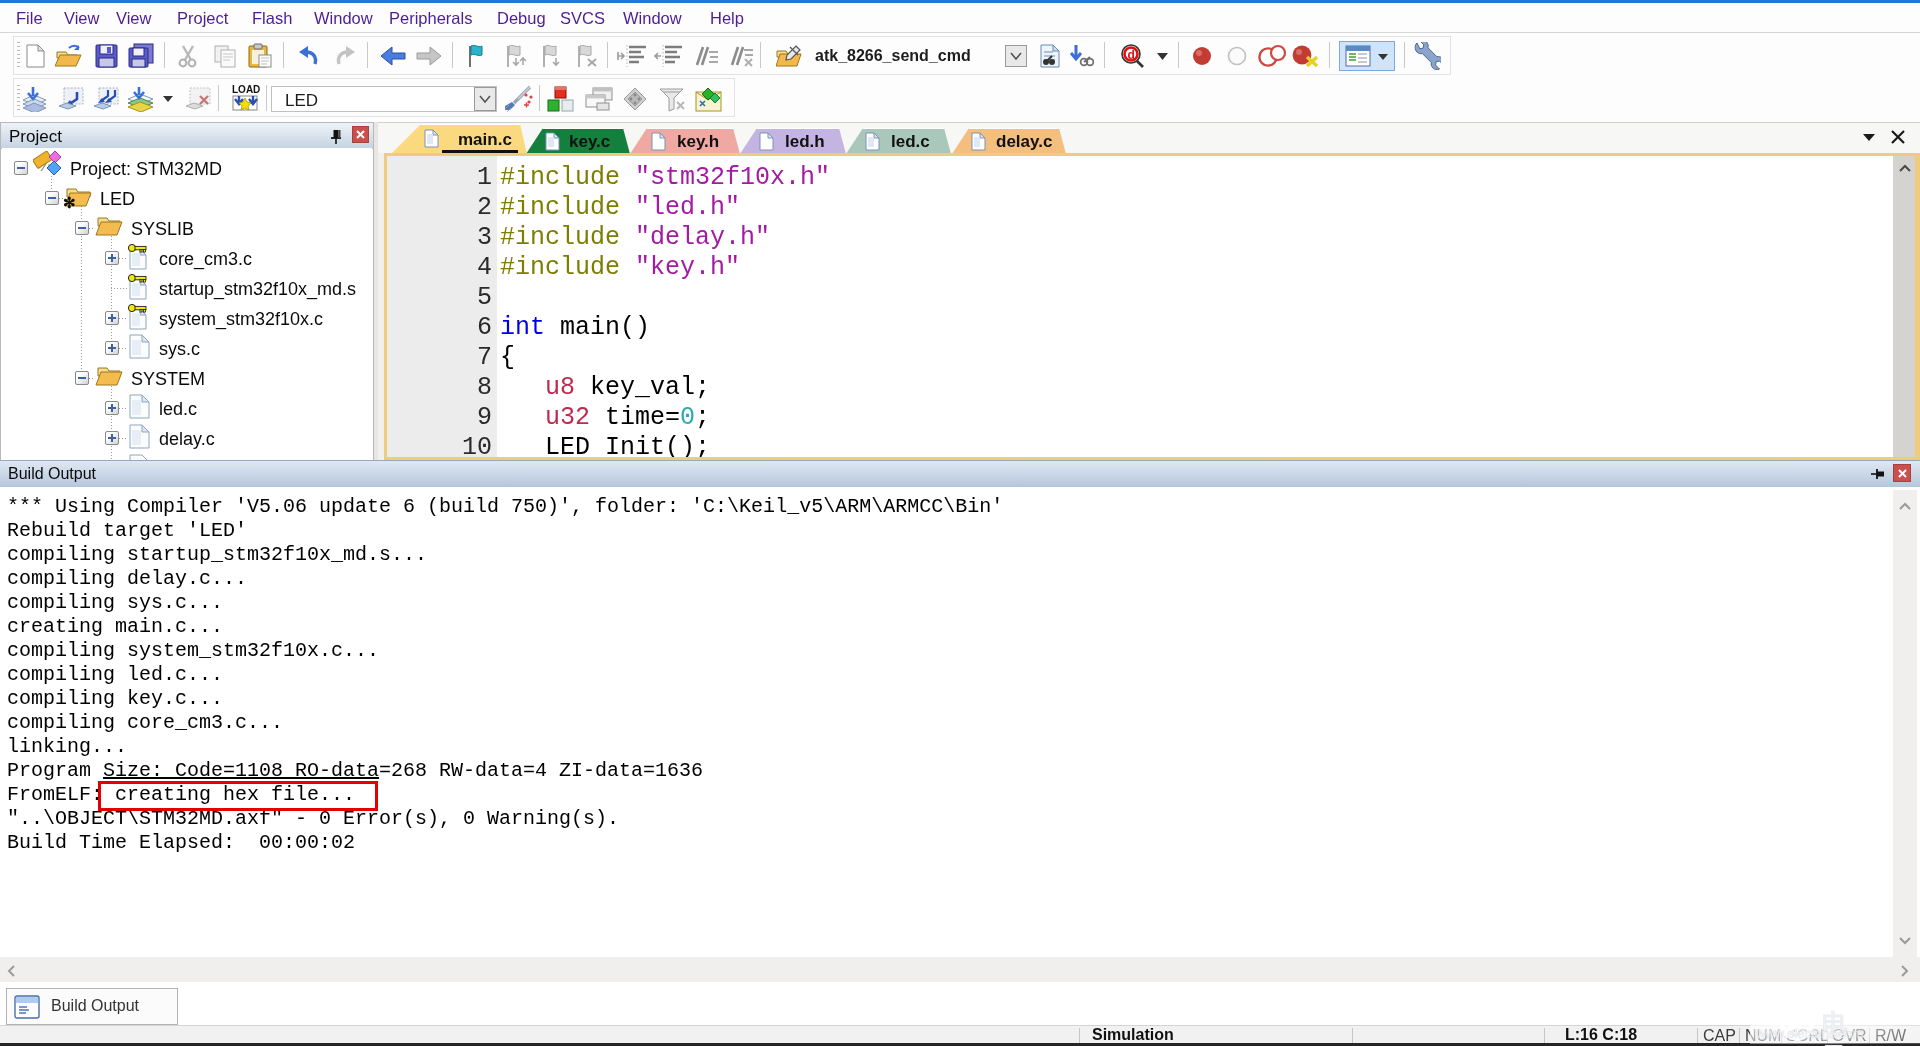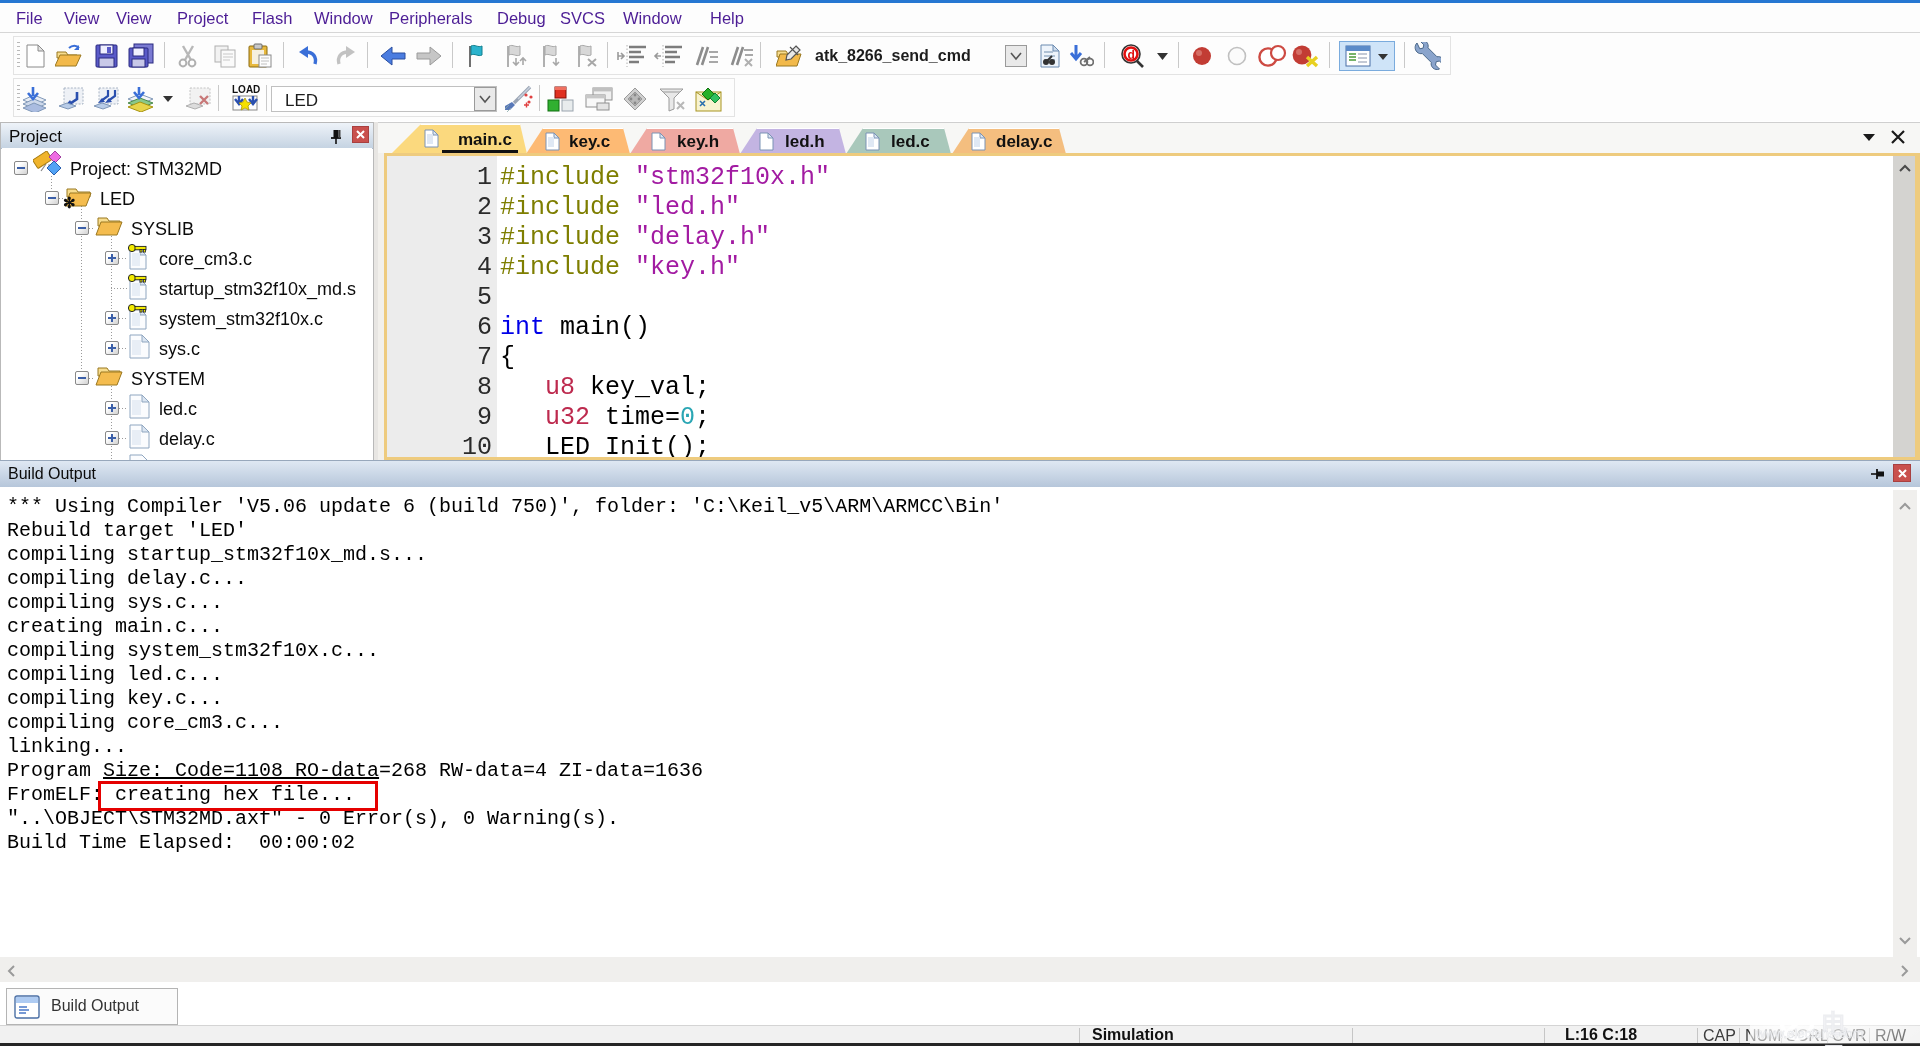--- a/index.html
+++ b/index.html
@@ -428,21 +428,21 @@
 
 <div class="a" style="left:378px;top:122px;width:1542px;height:340px;background:#f2f0ec"></div>
 <div class="a" style="left:378px;top:122px;width:1542px;height:31px;background:#f7f7f5;border-top:1px solid #cfcfcf"></div>
 <div id="tabs" class="a" style="left:0;top:0">
 <svg class="a" style="left:1861px;top:131px" width="18" height="12" viewBox="0 0 18 12">
       <path d="M2 3h12l-6 7z" fill="#1a1a1a"></path>
     </svg>
 <svg class="a" style="left:1890px;top:129px" width="16" height="16" viewBox="0 0 16 16">
       <path d="M2 2l12 12M14 2L2 14" stroke="#1a1a1a" stroke-width="2.2"></path>
     </svg>
-<div class="tab" style="left:526px;width:104px;background:#fdba74;clip-path:polygon(17px 0,97px 0,104px 26px,0 26px);border-top:1px solid #fff">
+<div class="tab" style="left:526px;width:104px;background:#15803d;clip-path:polygon(17px 0,97px 0,104px 26px,0 26px);border-top:1px solid #fff">
   <svg class="a" style="left:19px;top:3px" width="15" height="19" viewBox="0 0 15 19">
         <path d="M1 1h8l5 5v12H1z" fill="#fff" stroke="#7a93b5"></path>
         <path d="M9 1l5 5H9z" fill="#dce6f2" stroke="#7a93b5"></path>
         <rect x="3" y="5" width="6" height="10" fill="#dfe8f4"></rect>
       </svg>
   <span class="tablbl" style="left:43px">key.c</span>
 </div>
 <div class="tab" style="left:630px;width:110px;background:#efa9a2;clip-path:polygon(17px 0,103px 0,110px 26px,0 26px);border-top:1px solid #fff">
   <svg class="a" style="left:21px;top:3px" width="15" height="19" viewBox="0 0 15 19">
         <path d="M1 1h8l5 5v12H1z" fill="#fff" stroke="#7a93b5"></path>

